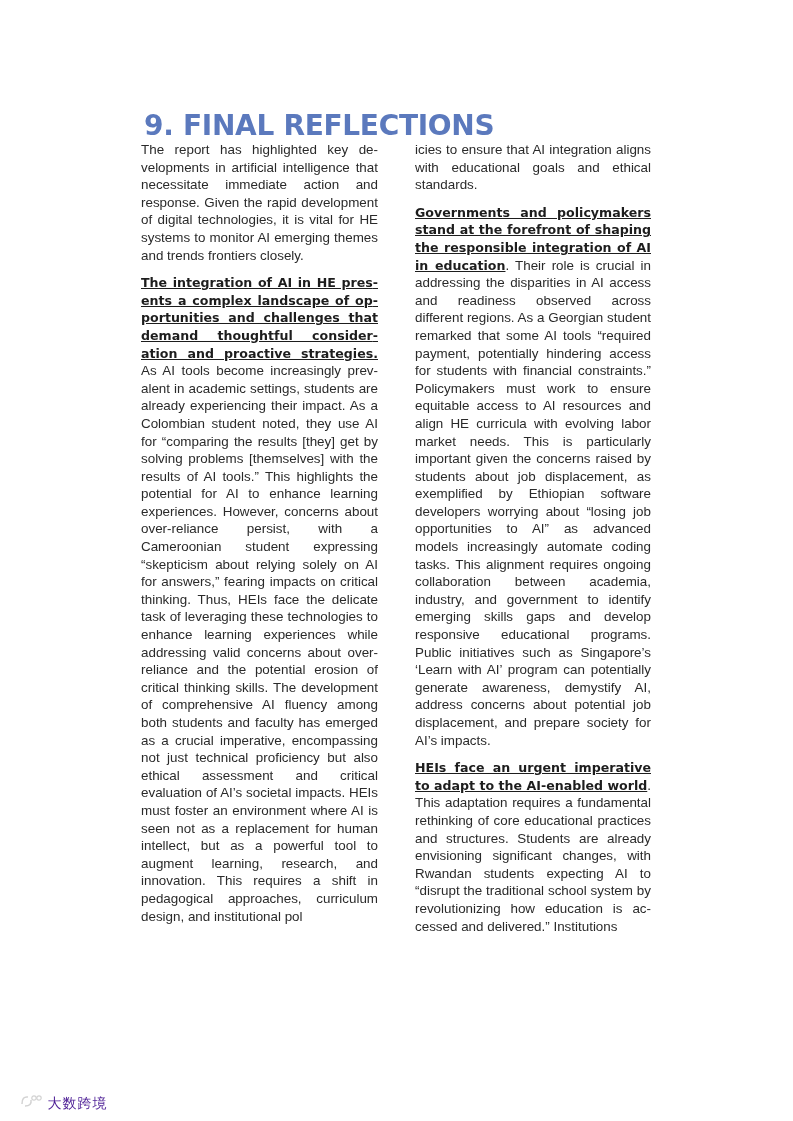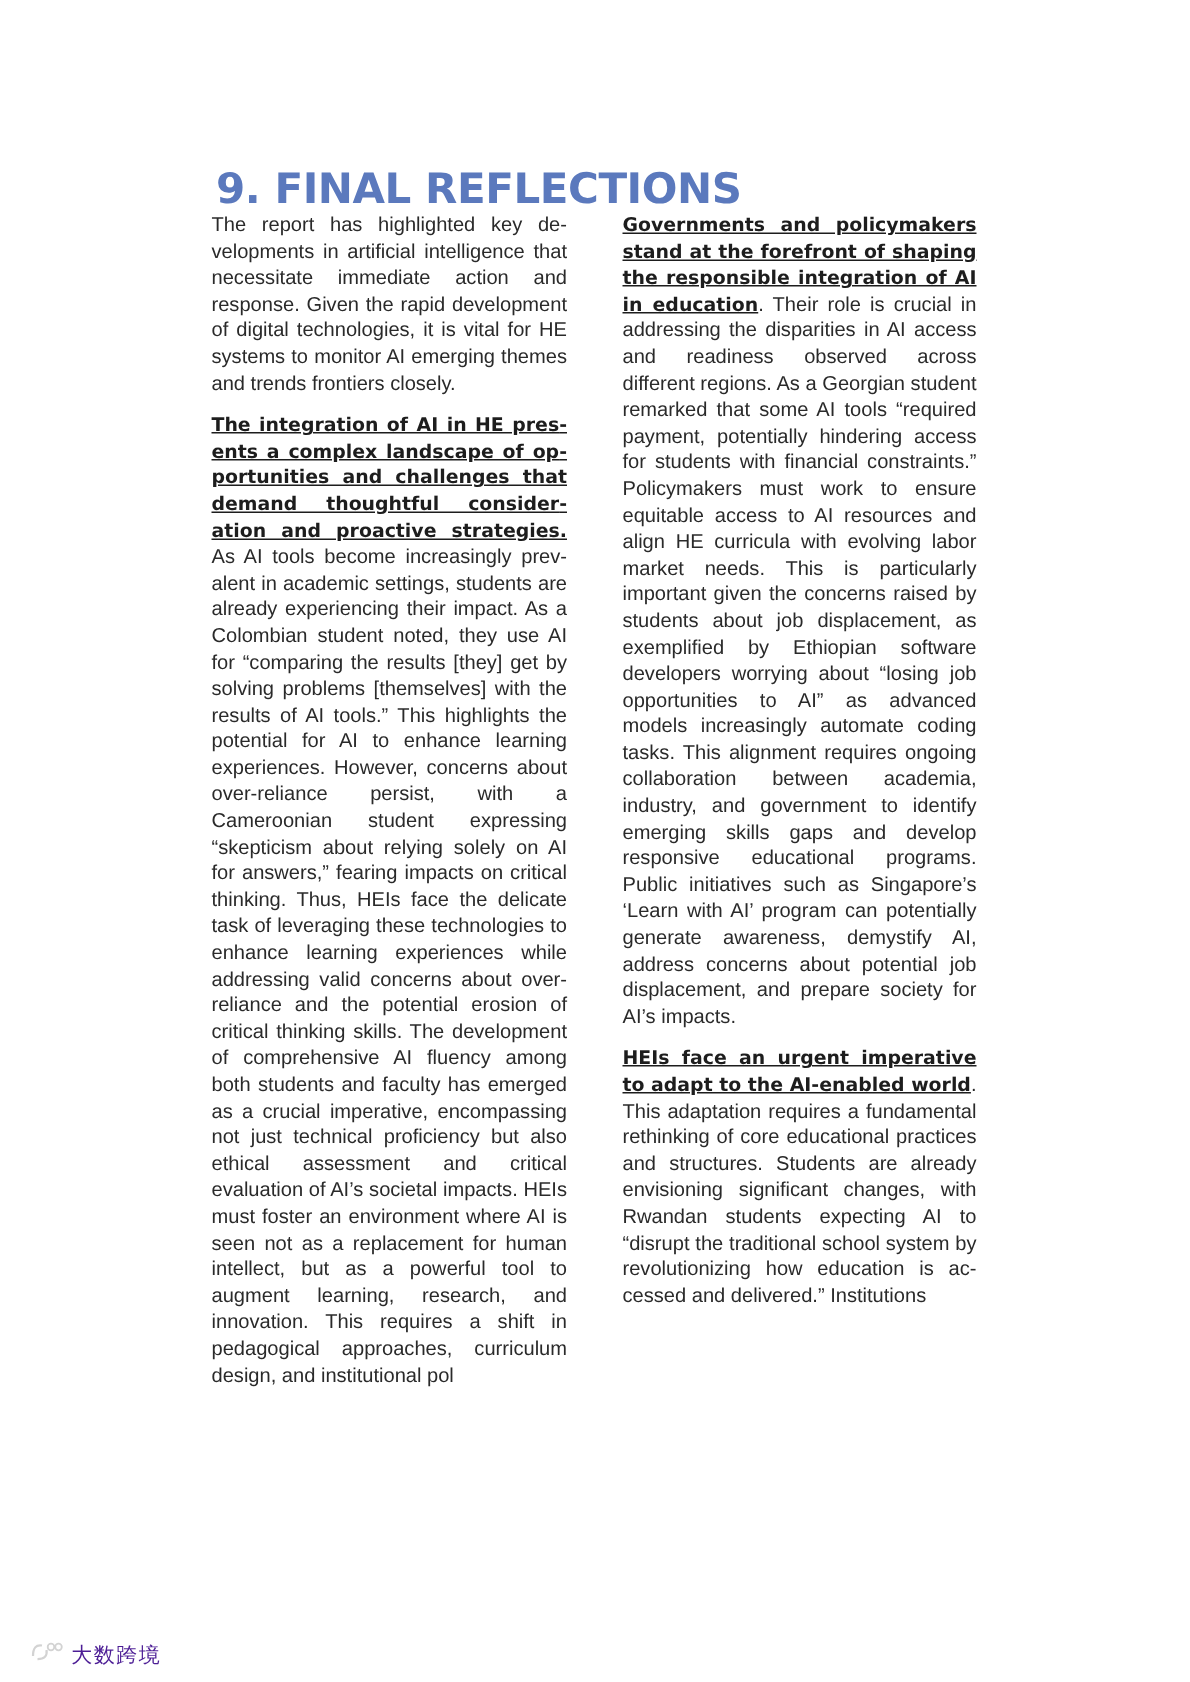--- a/index.html
+++ b/index.html
@@ -25,20 +25,21 @@
 <body>
 
 <h1 class="title">9. FINAL REFLECTIONS</h1>
 
 <div class="col col-left">
   <p><span>The report has highlighted key de­velopments in artificial intelligence that necessitate immediate action and response. Given the rapid de­velopment of digital technologies, it is vital for HE systems to monitor AI emerging themes and trends frontiers closely.</span></p>
   <p><b>The integration of AI in HE pres­ents a complex landscape of op­portunities and challenges that demand thoughtful consider­ation and proactive strategies.</b><span> As AI tools become increasingly prev­alent in academic settings, students are already experiencing their im­pact. As a Colombian student not­ed, they use AI for “comparing the results [they] get by solving prob­lems [themselves] with the results of AI tools.” This highlights the po­tential for AI to enhance learning experiences. However, concerns about over-reliance persist, with a Cameroonian student expressing “skepticism about relying solely on AI for answers,” fearing impacts on critical thinking. Thus, HEIs face the delicate task of leveraging these technologies to enhance learning experiences while addressing val­id concerns about over-reliance and the potential erosion of crit­ical thinking skills. The develop­ment of comprehensive AI fluency among both students and faculty has emerged as a crucial impera­tive, encompassing not just tech­nical proficiency but also ethical assessment and critical evaluation of AI’s societal impacts. HEIs must foster an environment where AI is seen not as a replacement for hu­man intellect, but as a powerful tool to augment learning, research, and innovation. This requires a shift in pedagogical approaches, curricu­lum design, and institutional pol­</span></p>
 </div>
 
 <div class="col col-right">
+  <p><span>icies to ensure that AI integration aligns with educational goals and ethical standards.</span></p>
   <p><b>Governments and policymakers stand at the forefront of shaping the responsible integration of AI in education</b><span>. Their role is crucial in addressing the disparities in AI ac­cess and readiness observed across different regions. As a Georgian stu­dent remarked that some AI tools “required payment, potentially hin­dering access for students with fi­nancial constraints.” Policymakers must work to ensure equitable ac­cess to AI resources and align HE curricula with evolving labor market needs. This is particularly important given the concerns raised by stu­dents about job displacement, as exemplified by Ethiopian software developers worrying about “los­ing job opportunities to AI” as ad­vanced models increasingly auto­mate coding tasks. This alignment requires ongoing collaboration be­tween academia, industry, and gov­ernment to identify emerging skills gaps and develop responsive edu­cational programs. Public initiatives such as Singapore’s ‘Learn with AI’ program can potentially generate awareness, demystify AI, address concerns about potential job dis­placement, and prepare society for AI’s impacts.</span></p>
   <p><b>HEIs face an urgent imperative to adapt to the AI-enabled world</b><span>. This adaptation requires a funda­mental rethinking of core educa­tional practices and structures. Students are already envisioning significant changes, with Rwandan students expecting AI to “disrupt the traditional school system by rev­olutionizing how education is ac­cessed and delivered.” Institutions</span></p>
 </div>
 
 <div class="footer">
   <span class="page-num">28</span>
   <span class="dots">••••••</span>
   <span class="brand-num">100</span>
   <span class="brand-word">STUDENT</span>
   <span class="brand-rest">Voices on AI and Education</span>

